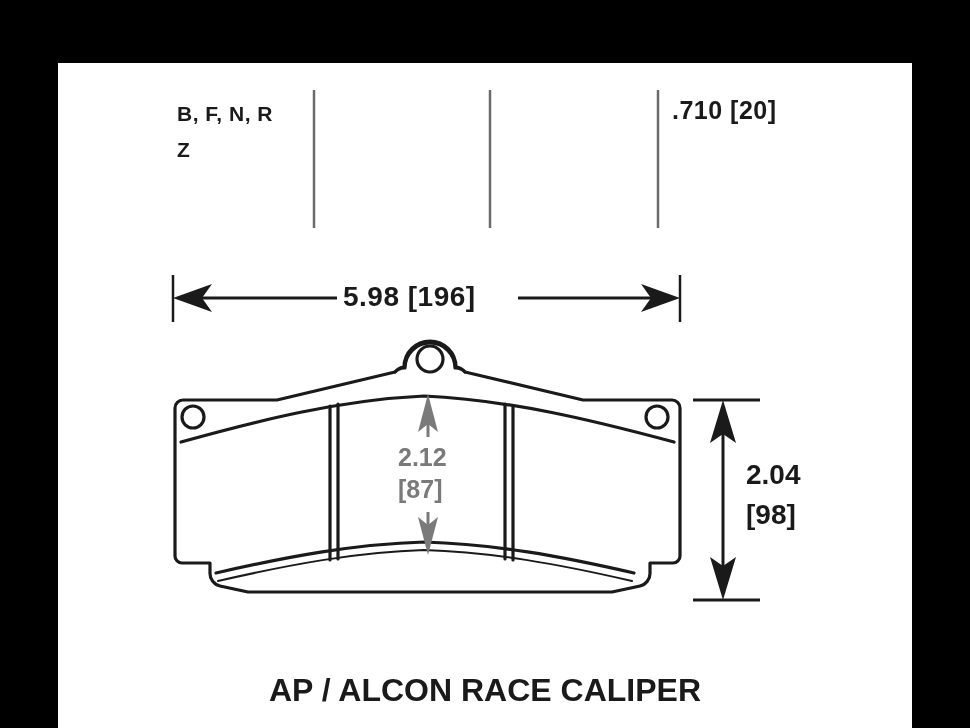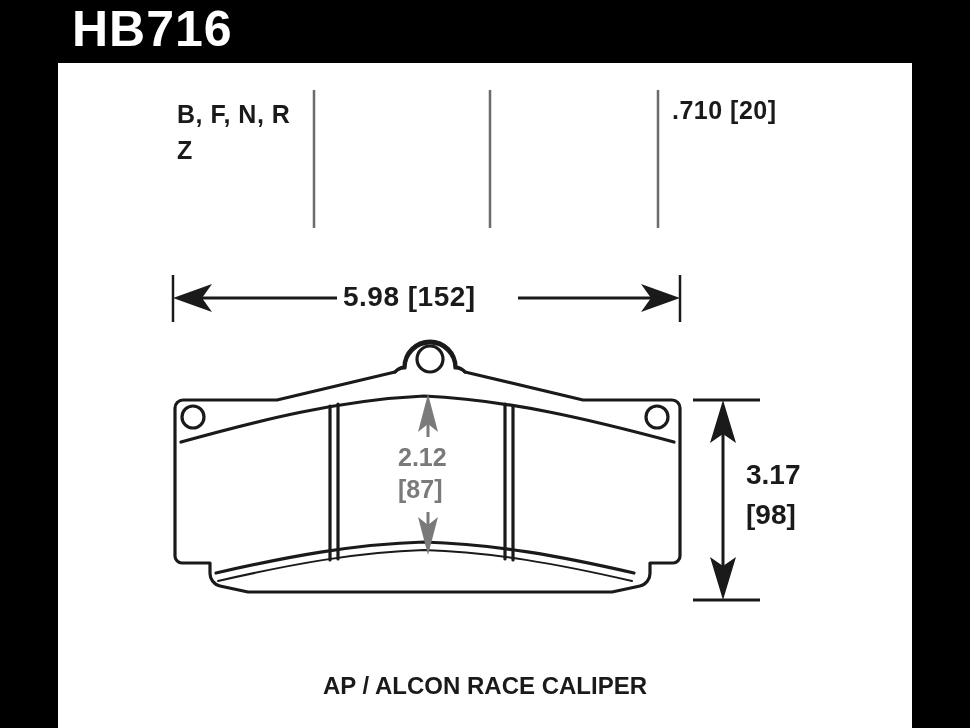--- a/index.html
+++ b/index.html
@@ -37,21 +37,21 @@
     font-weight: bold;
     letter-spacing: 1px;
     white-space: nowrap;
   }
   
   #compounds {
     position: absolute;
     left: 177px;
     top: 96px;
     color: #1a1a1a;
-    font-size: 25px;
+    font-size: 21px;
     font-weight: bold;
     line-height: 36px;
     letter-spacing: 0.5px;
     white-space: nowrap;
   }
   
   #thickness {
     position: absolute;
     left: 672px;
     top: 96px;
@@ -97,21 +97,21 @@
     white-space: nowrap;
   }
   
   #caption {
     position: absolute;
     left: 0px;
     top: 672px;
     width: 970px;
     text-align: center;
     color: #1a1a1a;
-    font-size: 24px;
+    font-size: 32px;
     font-weight: bold;
     letter-spacing: 0px;
     white-space: nowrap;
   }
   svg { display: block; }
   #drawing {
     position: absolute;
     left: 0;
     top: 0;
     width: 970px;
@@ -119,38 +119,37 @@
     pointer-events: none;
   }
 </style>
 </head>
 <body>
 
 <div id="page">
 
   <div id="canvas"></div>
 
-  <div id="title">HB716</div>
 
   <div id="compounds">
     <div>B, F, N, R</div>
     <div>Z</div>
   </div>
 
   <div id="thickness">.710 [20]</div>
 
-  <div id="width-dim-label">5.98 [152]</div>
+  <div id="width-dim-label">5.98 [196]</div>
 
   <div id="center-dim-label">
     <div>2.12</div>
     <div>[87]</div>
   </div>
 
   <div id="height-dim-label">
-    <div>3.17</div>
+    <div>2.04</div>
     <div>[98]</div>
   </div>
 
   <svg id="drawing" viewBox="0 0 970 728" xmlns="http://www.w3.org/2000/svg">
 
     <g stroke="#6b6b6b" stroke-width="2.5">
       <line x1="314" y1="90" x2="314" y2="228"></line>
       <line x1="490" y1="90" x2="490" y2="228"></line>
       <line x1="658" y1="90" x2="658" y2="228"></line>
     </g>

